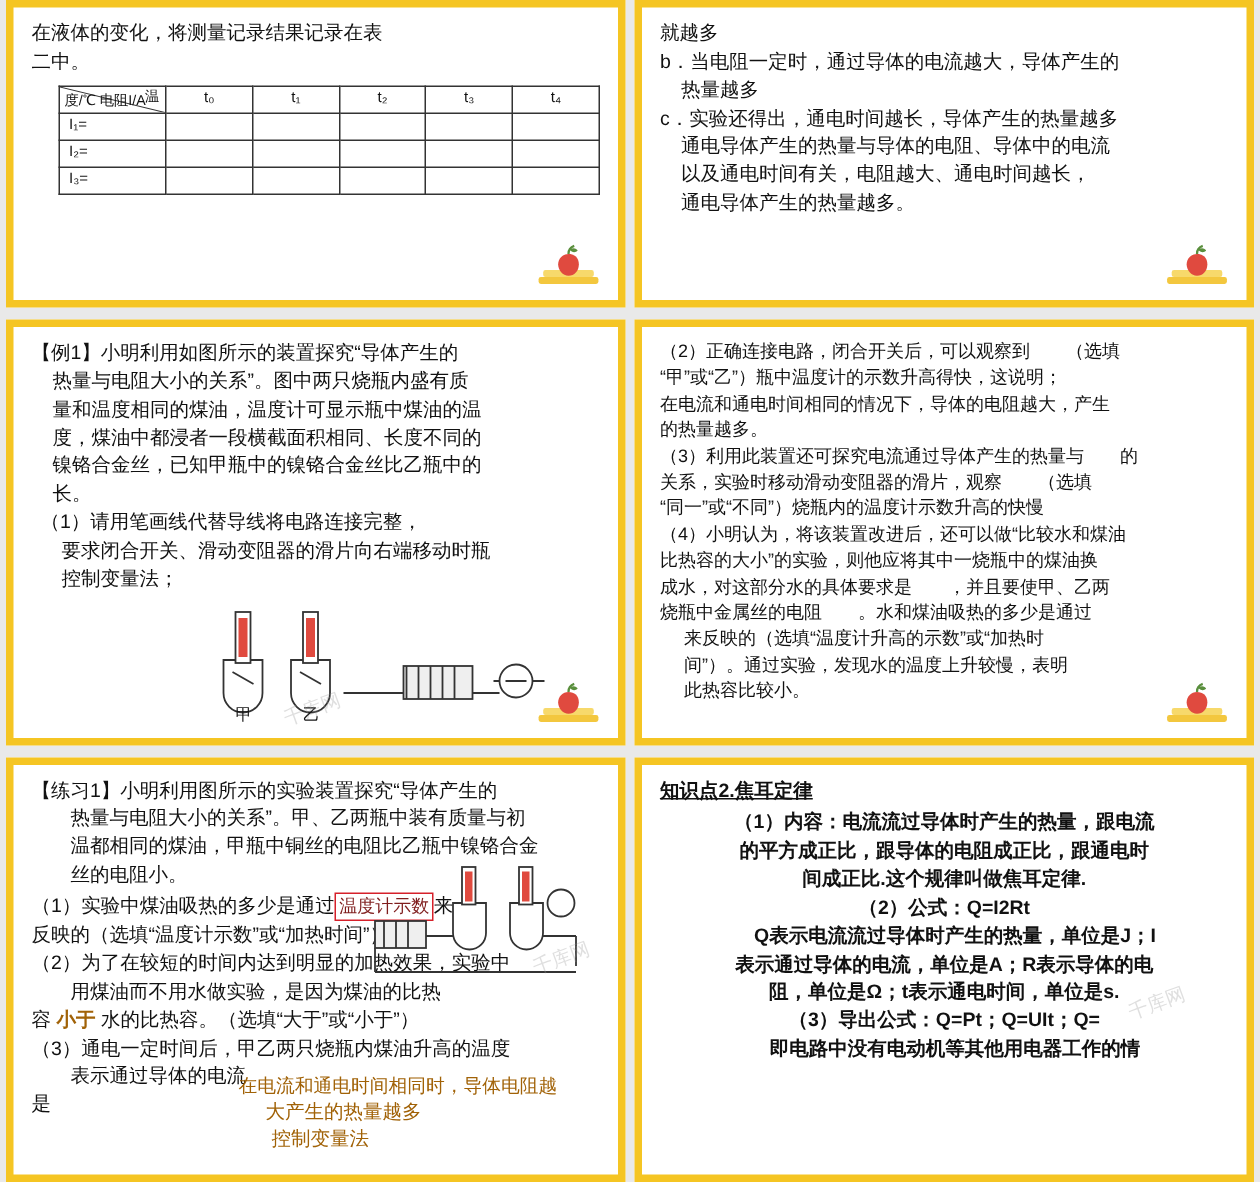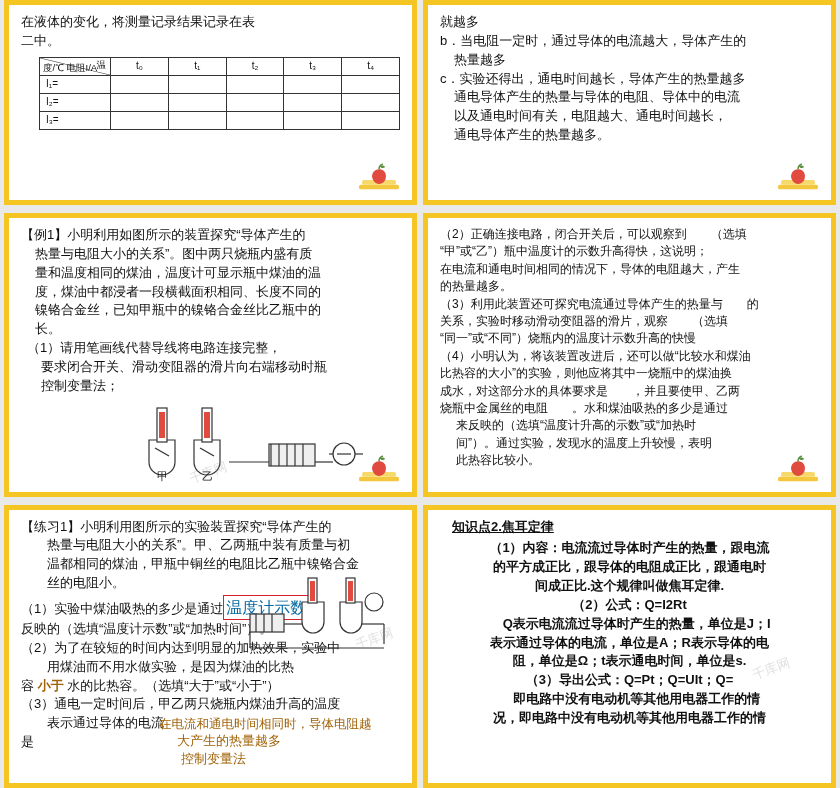--- a/index.html
+++ b/index.html
@@ -68,28 +68,28 @@
   
   .apple{
     position:absolute;right:10px;bottom:6px;width:46px;height:34px;
   }
   
   .circuit{
     position:absolute;
   }
   .redtext{color:#a16207;}
   .redbox{
-    color:#0369a1;border:1px solid #d6202a;padding:0 2px;display:inline-block;
-    font-size:16px;
+    color:#7f1d1d;border:1px solid #d6202a;padding:0 2px;display:inline-block;
+    font-size:12px;
   }
   .wm{
     position:absolute;color:rgba(150,150,150,.30);font-size:13px;
     transform:rotate(-20deg);pointer-events:none;white-space:nowrap;
   }
-  .kp-title{font-weight:bold;text-decoration:underline;font-size:13px;margin-left:12px;}
+  .kp-title{font-weight:bold;text-decoration:underline;font-size:13px;}
   .fz13{font-size:13px;}
 </style>
 </head>
 <body>
 
 <div class="grid">
 
   <div class="slide">
     <div class="inner">
       <div class="txt fz13">在液体的变化，将测量记录结果记录在表</div>
@@ -307,18 +307,17 @@
       <div class="kp-title">知识点2.焦耳定律</div>
       <div class="txt fz13 bold" style="margin-top:3px">（1）内容：电流流过导体时产生的热量，跟电流</div>
       <div class="txt fz13 bold">的平方成正比，跟导体的电阻成正比，跟通电时</div>
       <div class="txt fz13 bold">间成正比.这个规律叫做焦耳定律.</div>
       <div class="txt fz13 bold">（2）公式：Q=I2Rt</div>
       <div class="txt fz13 bold">    Q表示电流流过导体时产生的热量，单位是J；I</div>
       <div class="txt fz13 bold">表示通过导体的电流，单位是A；R表示导体的电</div>
       <div class="txt fz13 bold">阻，单位是Ω；t表示通电时间，单位是s.</div>
       <div class="txt fz13 bold">（3）导出公式：Q=Pt；Q=UIt；Q=</div>
       <div class="txt fz13 bold">    即电路中没有电动机等其他用电器工作的情</div>
-      <div class="txt fz13 bold">况，即电路中没有电动机等其他用电器工作的情</div>
       <div class="wm" style="right:40px;top:150px">千库网</div>
     </div>
   </div>
 
 </div>
 
 </body></html>

